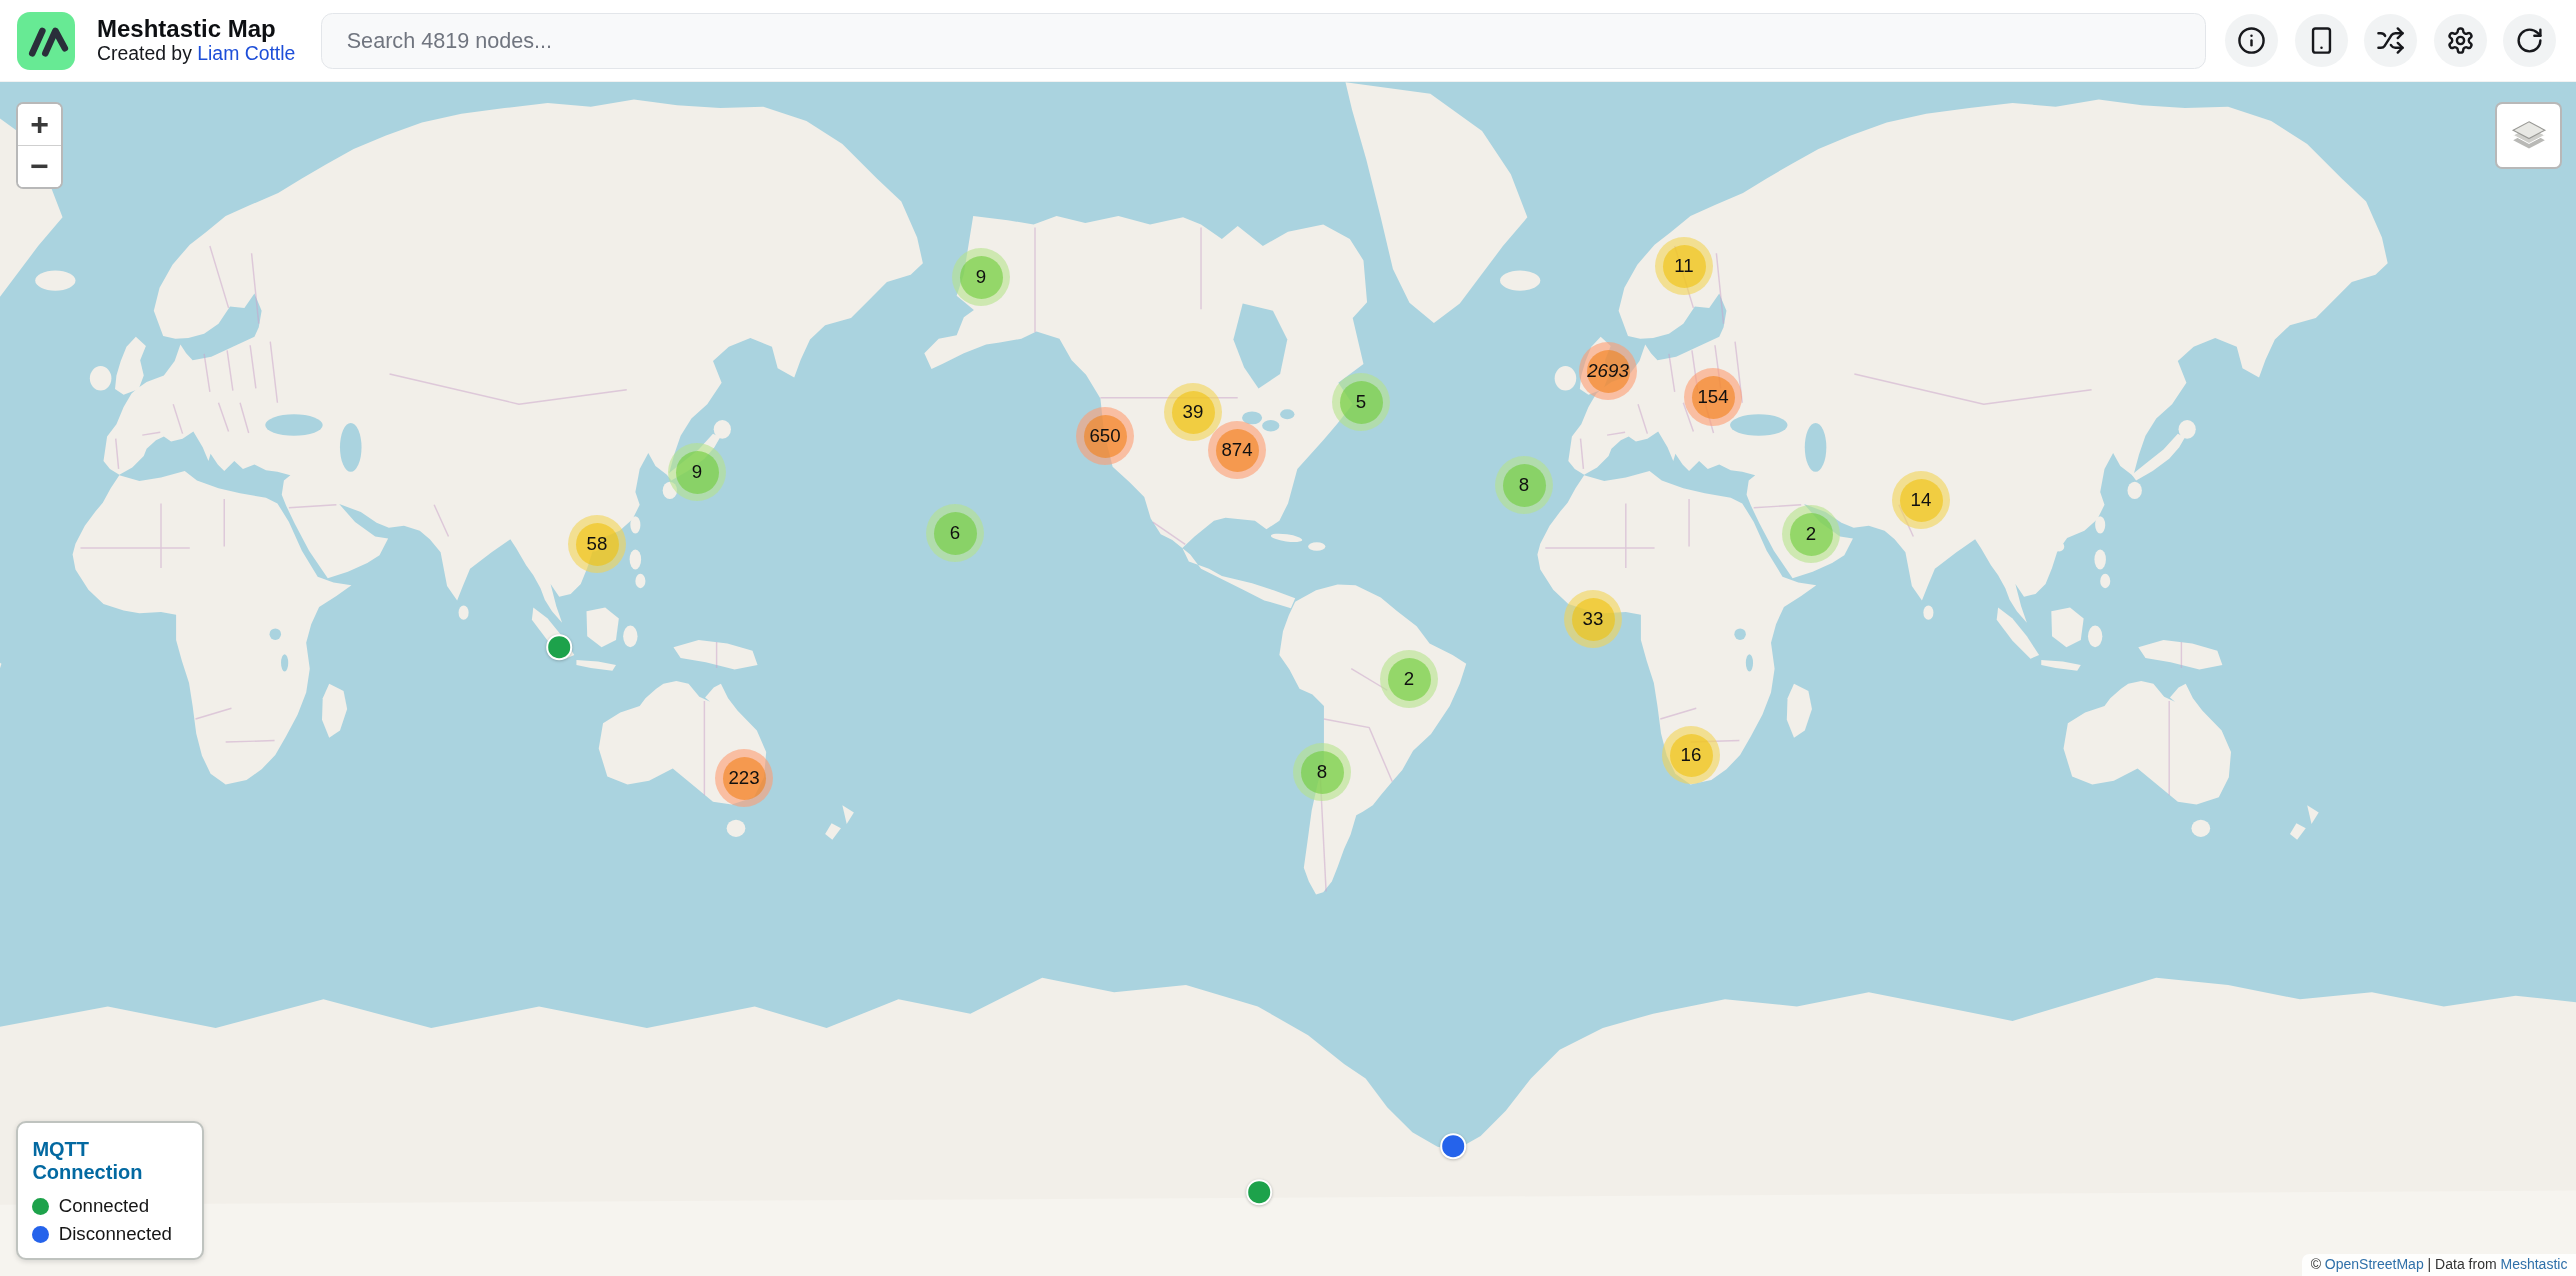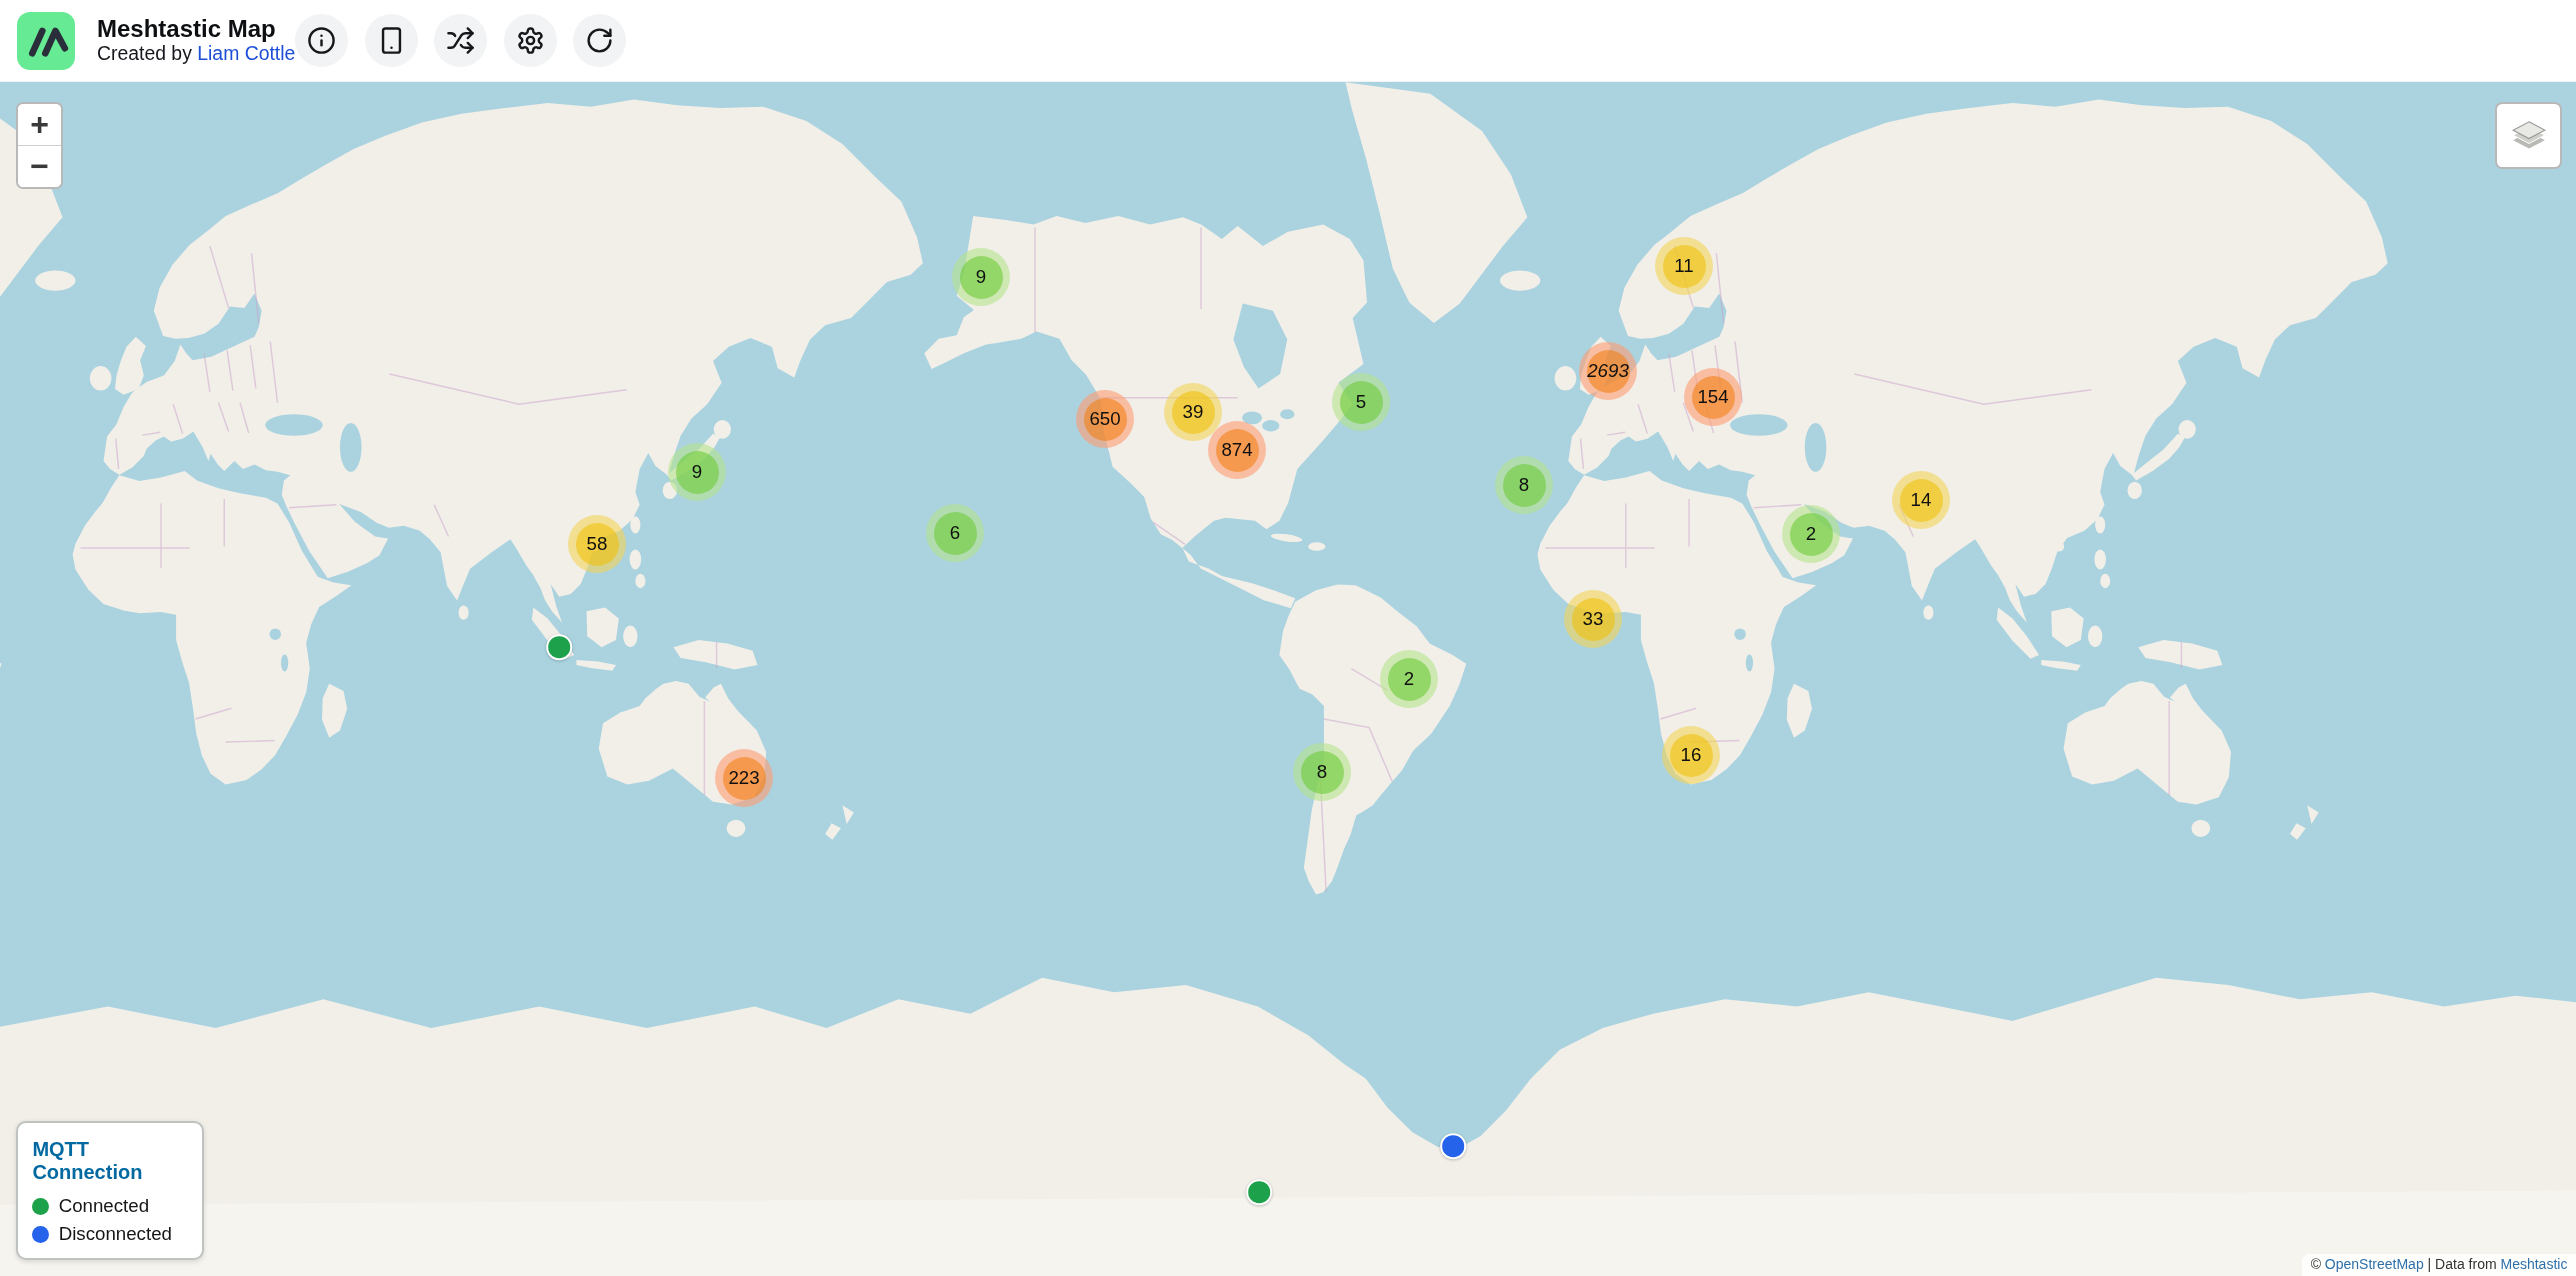--- a/index.html
+++ b/index.html
@@ -128,20 +128,21 @@
       <g fill="none" stroke="#2a2e3a" stroke-width="9" stroke-linecap="round" stroke-linejoin="round">
         <path d="M21 57 L35 26"></path>
         <path d="M39 57 L53 26 L66 50"></path>
       </g>
     </svg>
   </div>
   <div class="titles">
     <div class="app-title">Meshtastic Map</div>
     <div class="byline"><span>Created by </span><a href="#">Liam Cottle</a></div>
   </div>
+  <input class="search" type="text" placeholder="Search 4819 nodes..." style="">
   <div class="hbtns">
     <button class="hbtn">
       <svg viewBox="0 0 24 24" fill="none" stroke="currentColor" stroke-width="2" stroke-linecap="round" stroke-linejoin="round">
           <circle cx="12" cy="12" r="10"></circle>
           <path d="M12 16v-4"></path>
           <path d="M12 8h.01"></path>
         </svg>
     </button>
     <button class="hbtn">
       <svg viewBox="0 0 24 24" fill="none" stroke="currentColor" stroke-width="2" stroke-linecap="round" stroke-linejoin="round">
@@ -185,21 +186,21 @@
     </div>
     <div class="cluster large" style="left: 1713px; top: 397px;">
       <div class="inner">154</div>
     </div>
     <div class="cluster medium" style="left: 1193px; top: 412px;">
       <div class="inner">39</div>
     </div>
     <div class="cluster small" style="left: 1361px; top: 402px;">
       <div class="inner">5</div>
     </div>
-    <div class="cluster large" style="left: 1105px; top: 419px;">
+    <div class="cluster large" style="left: 1105px; top: 436px;">
       <div class="inner">650</div>
     </div>
     <div class="cluster large" style="left: 1237px; top: 450px;">
       <div class="inner">874</div>
     </div>
     <div class="cluster small" style="left: 697px; top: 472px;">
       <div class="inner">9</div>
     </div>
     <div class="cluster small" style="left: 1524px; top: 485px;">
       <div class="inner">8</div>

